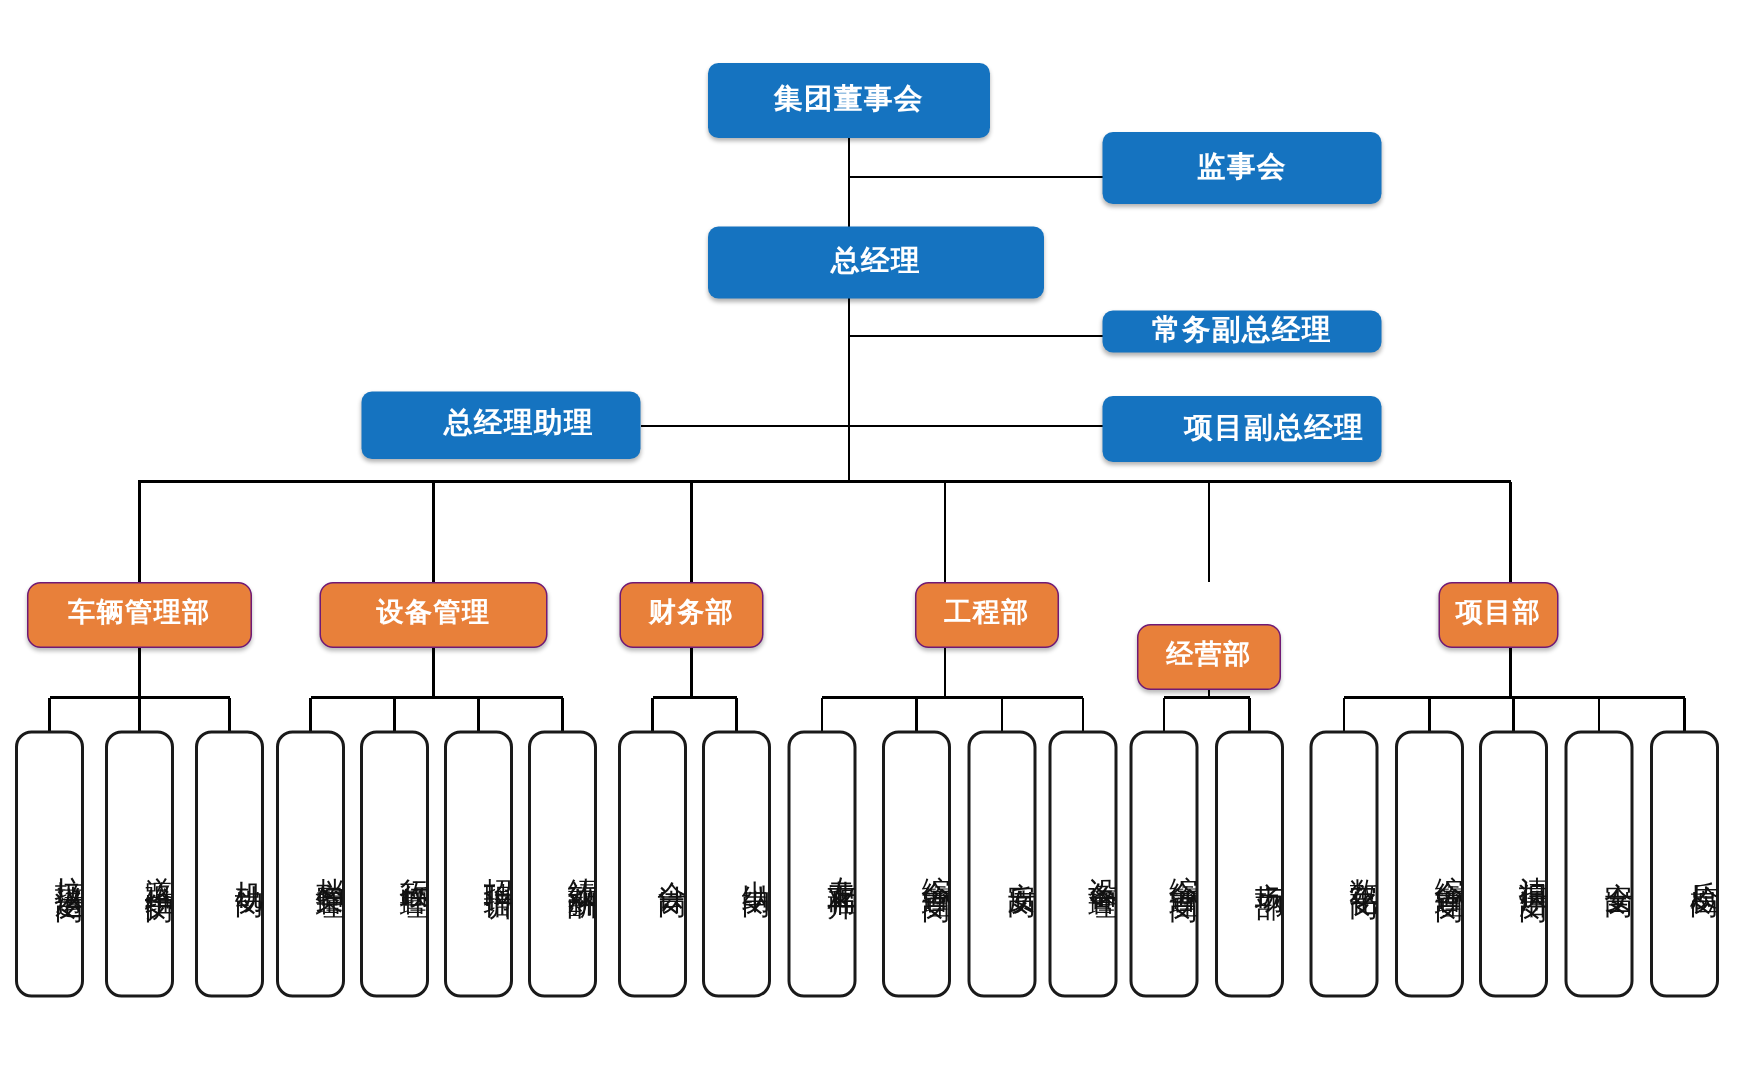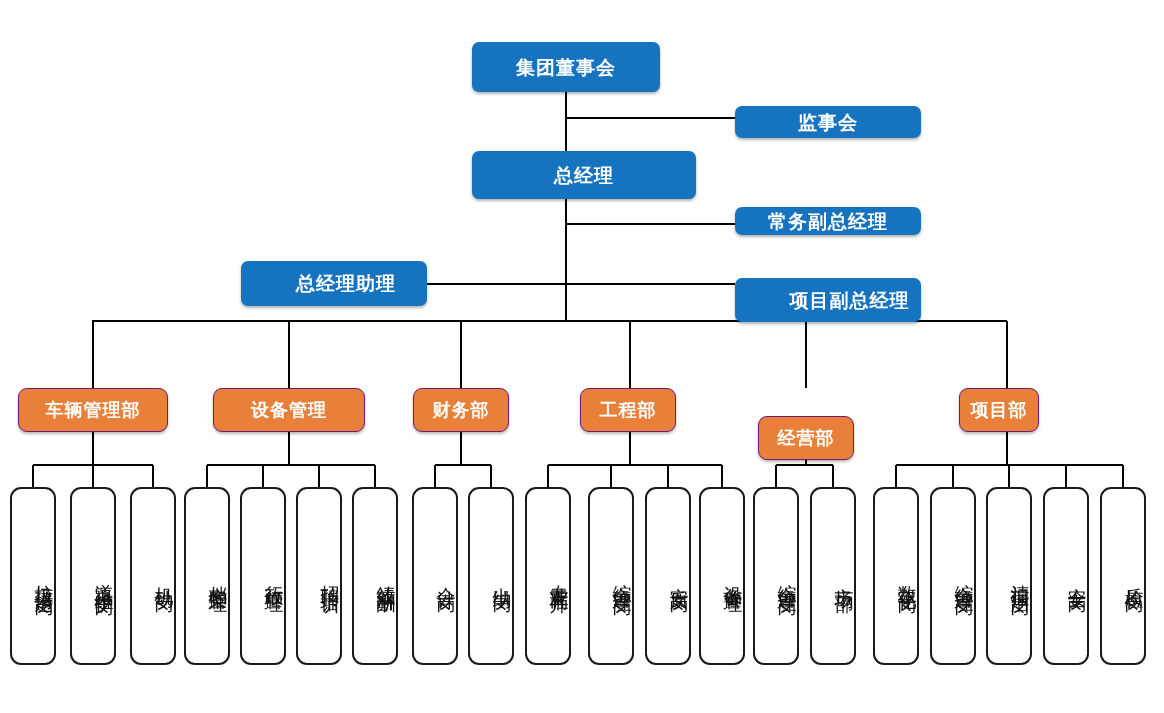--- a/index.html
+++ b/index.html
@@ -26,20 +26,21 @@
     height: 713px;
     pointer-events: none;
   }
   .node {
     position: absolute;
     box-sizing: border-box;
     display: flex;
     align-items: center;
     justify-content: center;
     text-align: right;
+    font-family: Liberation Mono, monospace;
   }
   
   .node.exec {
     background: #1573c0;
     color: #ffffff;
     border-radius: 7px;
     font-size: 19px;
     font-weight: bold;
     letter-spacing: 1px;
     box-shadow: 0 2px 3px rgba(0,0,0,0.30);
@@ -121,38 +122,38 @@
       <line x1="896" y1="465" x2="1123" y2="465" stroke="#000000" stroke-width="1.4" shape-rendering="crispEdges"></line>
       <line x1="896" y1="465" x2="896" y2="487" stroke="#000000" stroke-width="1.4" shape-rendering="crispEdges"></line>
       <line x1="953" y1="465" x2="953" y2="487" stroke="#000000" stroke-width="1.4" shape-rendering="crispEdges"></line>
       <line x1="1009" y1="465" x2="1009" y2="487" stroke="#000000" stroke-width="1.4" shape-rendering="crispEdges"></line>
       <line x1="1066" y1="465" x2="1066" y2="487" stroke="#000000" stroke-width="1.4" shape-rendering="crispEdges"></line>
       <line x1="1123" y1="465" x2="1123" y2="487" stroke="#000000" stroke-width="1.4" shape-rendering="crispEdges"></line>
     </svg>
 
   <div id="node-layer">
       <div class="node exec" style="left: 472px; top: 42px; width: 188px; height: 50px;">集团董事会</div>
-      <div class="node exec" style="left: 735px; top: 106px; width: 186px; height: 32px;">监事会</div>
+      <div class="node exec" style="left: 735px; top: 88px; width: 186px; height: 48px;">监事会</div>
       <div class="node exec" style="left: 472px; top: 151px; width: 224px; height: 48px;">总经理</div>
       <div class="node exec" style="left: 735px; top: 207px; width: 186px; height: 28px;">常务副总经理</div>
       <div class="node exec" style="left: 241px; top: 261px; width: 186px; height: 45px; padding-left: 24px;">总经理助理</div>
-      <div class="node exec" style="left: 735px; top: 278px; width: 186px; height: 44px; padding-left: 43px;">项目副总经理</div>
+      <div class="node exec" style="left: 735px; top: 264px; width: 186px; height: 44px; padding-left: 43px;">项目副总经理</div>
       <div class="node dept" style="left: 18px; top: 388px; width: 150px; height: 44px;">车辆管理部</div>
       <div class="node post" style="left: 10px; top: 487px; width: 46px; height: 178px;">垃圾清运岗</div>
       <div class="node post" style="left: 70px; top: 487px; width: 46px; height: 178px;">道路维护岗</div>
       <div class="node post" style="left: 130px; top: 487px; width: 46px; height: 178px;">机动岗</div>
       <div class="node dept" style="left: 213px; top: 388px; width: 152px; height: 44px;">设备管理</div>
       <div class="node post" style="left: 184px; top: 487px; width: 46px; height: 178px;">档案管理</div>
       <div class="node post" style="left: 240px; top: 487px; width: 46px; height: 178px;">行政管理</div>
       <div class="node post" style="left: 296px; top: 487px; width: 46px; height: 178px;">招聘培训</div>
       <div class="node post" style="left: 352px; top: 487px; width: 46px; height: 178px;">绩效薪酬</div>
       <div class="node dept" style="left: 413px; top: 388px; width: 96px; height: 44px;">财务部</div>
       <div class="node post" style="left: 412px; top: 487px; width: 46px; height: 178px;">会计岗</div>
       <div class="node post" style="left: 468px; top: 487px; width: 46px; height: 178px;">出纳岗</div>
-      <div class="node dept" style="left: 580px; top: 388px; width: 96px; height: 44px;">工程部</div>
+      <div class="node dept" style="left: 610px; top: 388px; width: 96px; height: 44px;">工程部</div>
       <div class="node post" style="left: 525px; top: 487px; width: 46px; height: 178px;">专业工程师</div>
       <div class="node post" style="left: 588px; top: 487px; width: 46px; height: 178px;">综合管理岗</div>
       <div class="node post" style="left: 645px; top: 487px; width: 46px; height: 178px;">安质岗</div>
       <div class="node post" style="left: 699px; top: 487px; width: 46px; height: 178px;">设备管理</div>
       <div class="node dept" style="left: 758px; top: 388px; width: 96px; height: 44px; margin-top: 28px;">经营部</div>
       <div class="node post" style="left: 753px; top: 487px; width: 46px; height: 178px;">综合管理岗</div>
       <div class="node post" style="left: 810px; top: 487px; width: 46px; height: 178px;">市场部</div>
       <div class="node dept" style="left: 959px; top: 388px; width: 80px; height: 44px;">项目部</div>
       <div class="node post" style="left: 873px; top: 487px; width: 46px; height: 178px;">数字化岗</div>
       <div class="node post" style="left: 930px; top: 487px; width: 46px; height: 178px;">综合管理岗</div>

